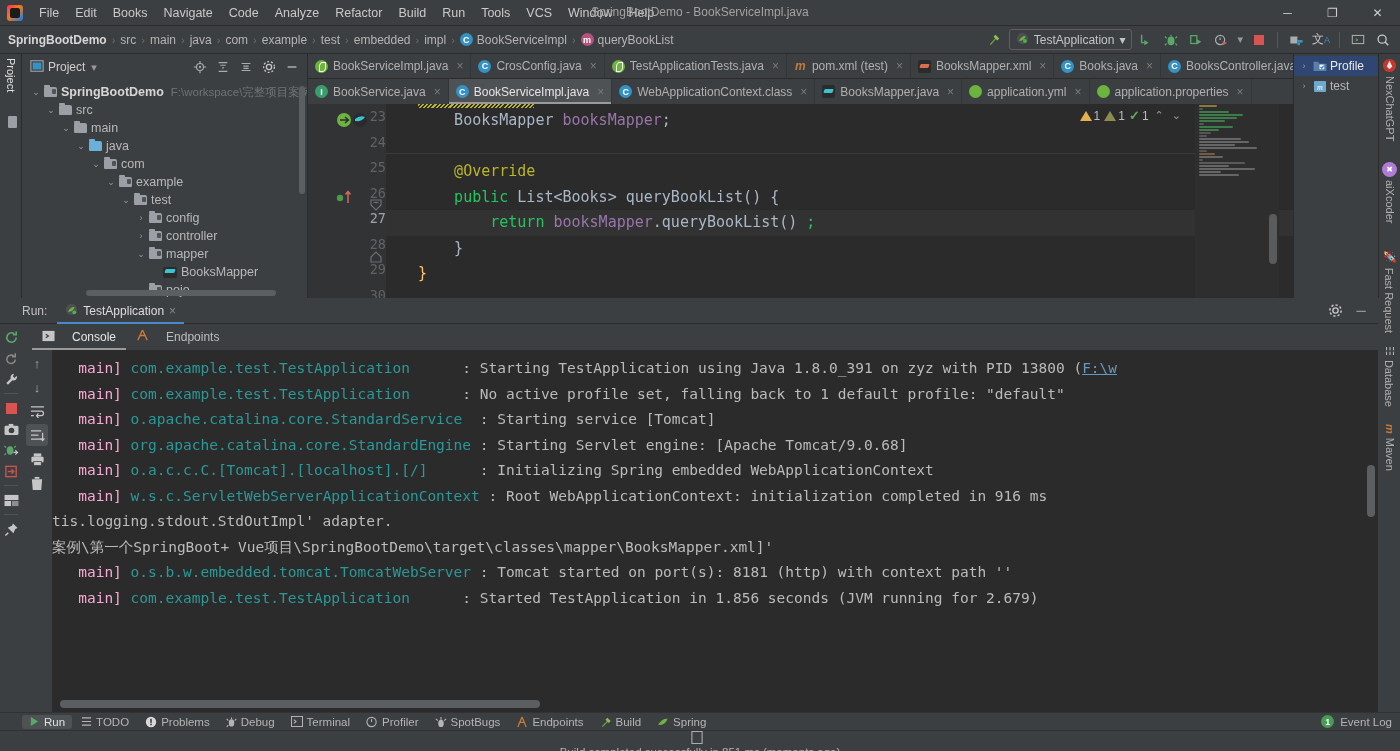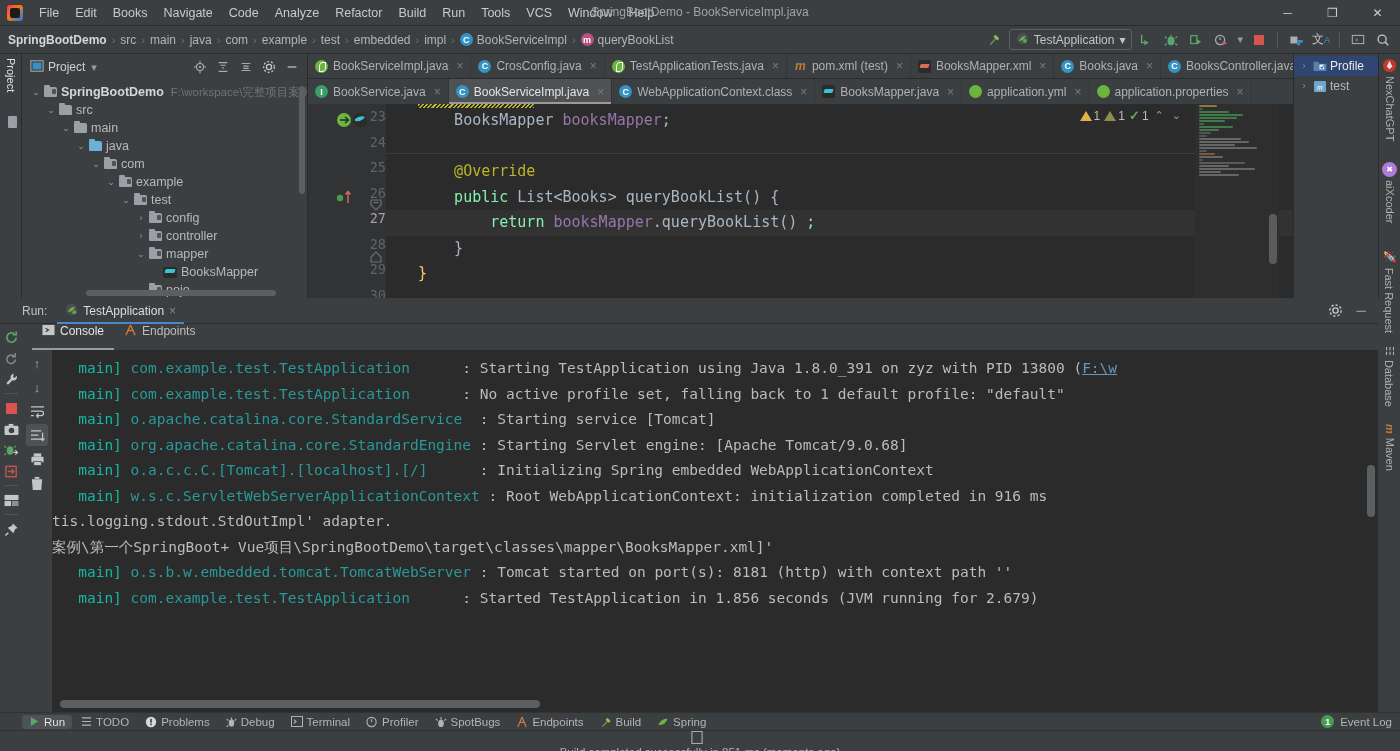--- a/index.html
+++ b/index.html
@@ -160,21 +160,21 @@
   }
   .gline { height: 25.5px; text-align: right; padding-left: 8px; position: relative; }
   .gline.cur { color: #a4a3a3; }
   .gmark { position: absolute; left: 28px; top: 4px; }
   .codearea {
     flex: 1; position: relative; overflow: hidden; background: #2b2b2b;
     font-family: "DejaVu Sans Mono", monospace; font-size: 15px; padding-top: 4px;
   }
   .cline { height: 25.5px; line-height: 25.5px; white-space: pre; padding-left: 32px; color: #a9b7c6; }
   .cline.cur { background: #323232; }
-  .kw { color: #86efac; margin-top: 48px; }
+  .kw { color: #22c55e; margin-top: 48px; }
   .ann { color: #bbb529; }
   .fld { color: #9876aa; }
   .typ { color: #a9b7c6; }
   .brace-y { color: #ffc66d; }
   .wavy {
     position: absolute; left: 32px; top: 0px; width: 116px; height: 4px;
     background-image: repeating-linear-gradient(135deg, #bbb529 0 1.5px, transparent 1.5px 3px);
   }
   .divider-line {
     position: absolute; left: 0; right: 14px; top: 49px; height: 1px; background: #3a3a3a;
@@ -231,38 +231,38 @@
   .run-body { position: absolute; left: 0; right: 0; top: 26px; bottom: 0; display: flex; }
   .run-lefttools {
     width: 22px; flex: none; background: #3c3f41; display: flex; flex-direction: column;
     align-items: center; padding-top: 3px; gap: 1px;
   }
   .rt { width: 20px; height: 20px; display:flex; align-items:center; justify-content:center; font-size:12px; color:#a9abad; border-radius:3px;}
   .rt-sep { width: 14px; height: 1px; background: #4f5355; margin: 3px 0; }
   .consolewrap { flex: 1; display: flex; flex-direction: column; min-width: 0; }
   .ctabs { height: 26px; display: flex; align-items: stretch; padding-left: 10px; }
   .ctab {
-    display: flex; gap: 5px; padding: 0 10px; font-size: 12px;
+    display: flex; align-items: center; gap: 17px; padding: 0 10px; font-size: 12px;
     color: #bdbdbd; position: relative;
   }
   .ctab.active { color: #e4e4e4; }
   .ctab.active::after { content:""; position:absolute; left:0; right:0; bottom:0; height:2px; background:#9a9a9a; }
   .console-row { flex: 1; display: flex; min-height: 0; }
   .console-tools2 {
     width: 30px; flex: none; display: flex; flex-direction: column; align-items: center;
     padding-top: 2px; gap: 2px; background: #3c3f41;
   }
   .rt2 { width: 22px; height: 22px; display:flex; align-items:center; justify-content:center; font-size:13px; color:#a9abad; border-radius:3px;}
   .rt2.active { background: #4e5254; }
   .console {
     flex: 1; background: #2b2b2b; position: relative; overflow: hidden; min-width: 0;
     font-family: "DejaVu Sans Mono", monospace; font-size: 14.5px;
   }
   .logline { height: 25.5px; line-height: 25.5px; white-space: pre; color: #bbbbbb; }
-  .lg-thread { color: #14b8a6; }
+  .lg-thread { color: #f9a8d4; }
   .lg-logger { color: #299999; }
   .lg-msg { color: #bbbbbb; }
   .lg-link { color: #6897bb; text-decoration: underline; }
   .console-hscroll {
     position: absolute; left: 8px; bottom: 4px; height: 8px; width: 480px;
     background: #5b5f61; border-radius: 4px;
   }
   .console-vscroll {
     position: absolute; right: 3px; top: 115px; width: 8px; height: 52px;
     background: #5b5f61; border-radius: 4px;

